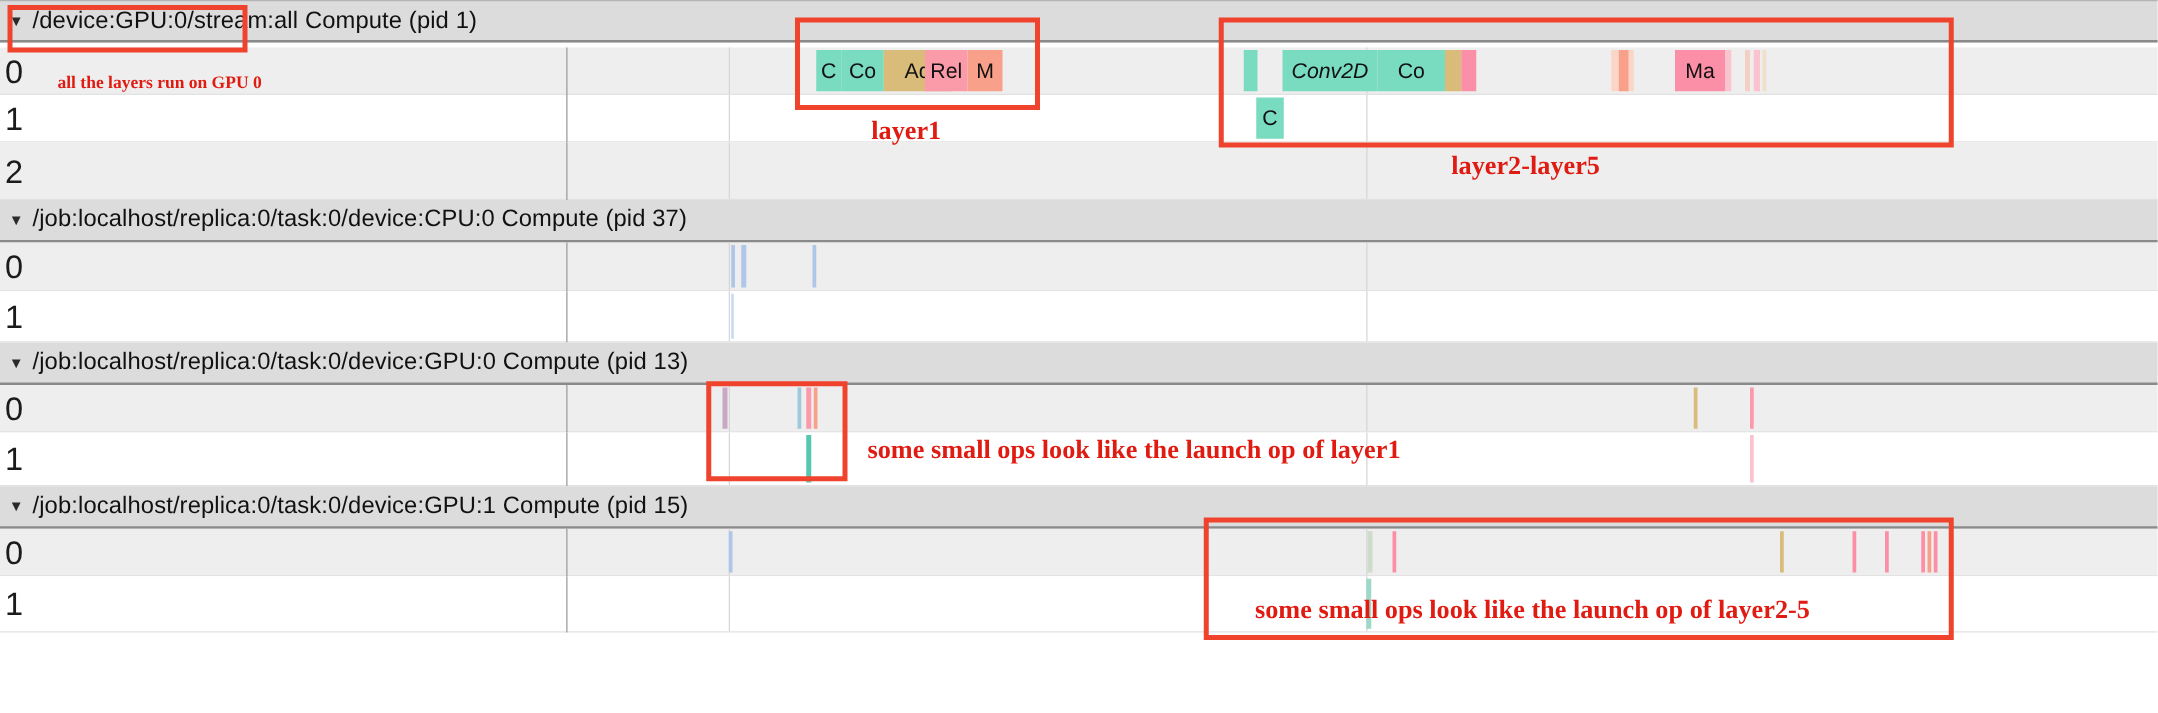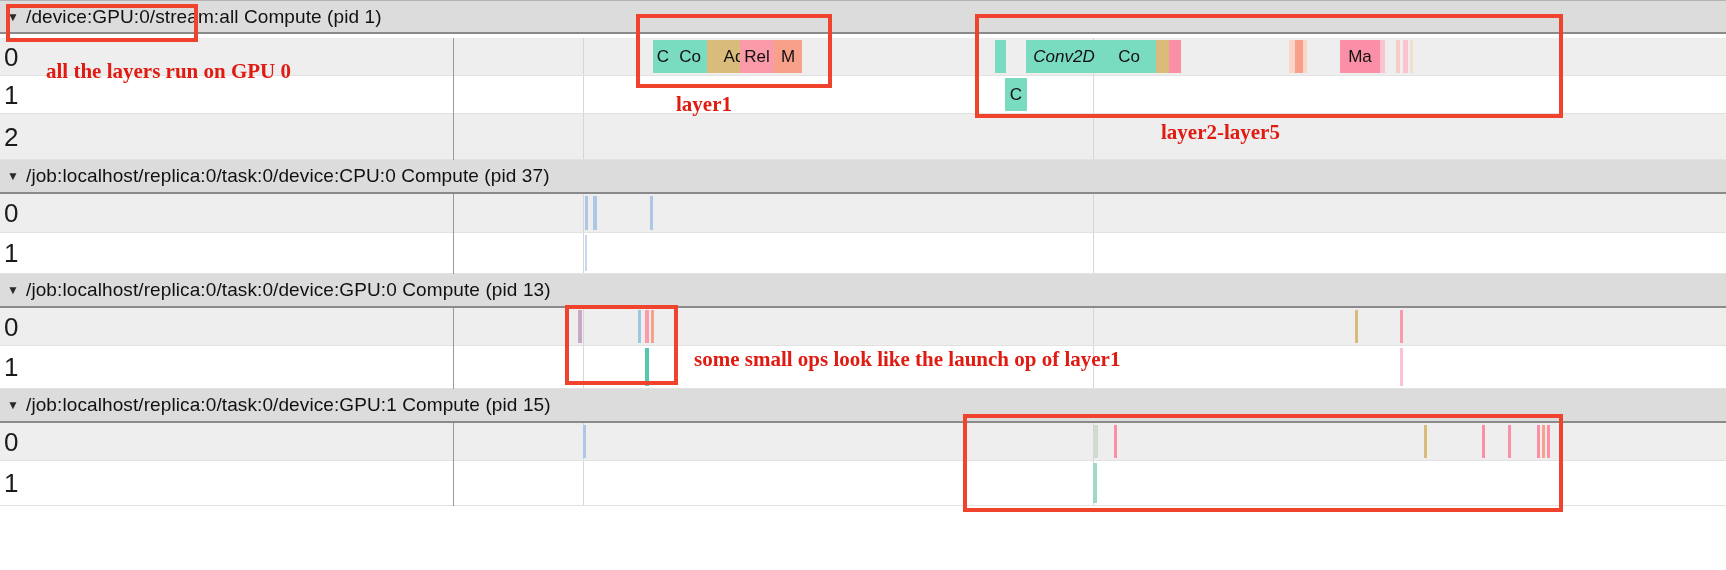--- a/index.html
+++ b/index.html
@@ -191,17 +191,18 @@
         <div class="grid-line" style="left: 130px;"></div>
         <div class="grid-line" style="left: 640px;"></div>
         <div class="tick" style="left: 640px; width: 4px; background: rgb(159, 216, 200);"></div>
       </div>
     </div>
     <div class="rbox" style="left: 6px; top: 4px; width: 192px; height: 38px; border-color: rgb(240, 67, 46);"></div>
     <div class="rbox" style="left: 636px; top: 14px; width: 196px; height: 74px; border-color: rgb(240, 67, 46);"></div>
     <div class="rbox" style="left: 975px; top: 14px; width: 588px; height: 104px; border-color: rgb(240, 67, 46);"></div>
     <div class="rbox" style="left: 565px; top: 305px; width: 113px; height: 80px; border-color: rgb(240, 67, 46);"></div>
     <div class="rbox" style="left: 963px; top: 414px; width: 600px; height: 98px; border-color: rgb(240, 67, 46);"></div>
-    <div class="rcap" style="left: 46px; top: 59px; font-size: 21px; color: rgb(224, 27, 18);">all the layers run on GPU 0</div>
-    <div class="rcap" style="left: 676px; top: 92px; font-size: 21px; color: rgb(224, 27, 18);">layer1</div>
+    <div class="rcap" style="left: 46px; top: 59px; font-size: 14px; color: rgb(224, 27, 18);">all the layers run on GPU 0</div>
+    <div class="rcap" style="left: 697px; top: 92px; font-size: 21px; color: rgb(224, 27, 18);">layer1</div>
     <div class="rcap" style="left: 1161px; top: 120px; font-size: 21px; color: rgb(224, 27, 18);">layer2-layer5</div>
     <div class="rcap" style="left: 694px; top: 347px; font-size: 21px; color: rgb(224, 27, 18);">some small ops look like the launch op of layer1</div>
+    <div class="rcap" style="left: 1004px; top: 475px; font-size: 21px; color: rgb(224, 27, 18);">some small ops look like the launch op of layer2-5</div>
   </div>
 
 </body></html>

